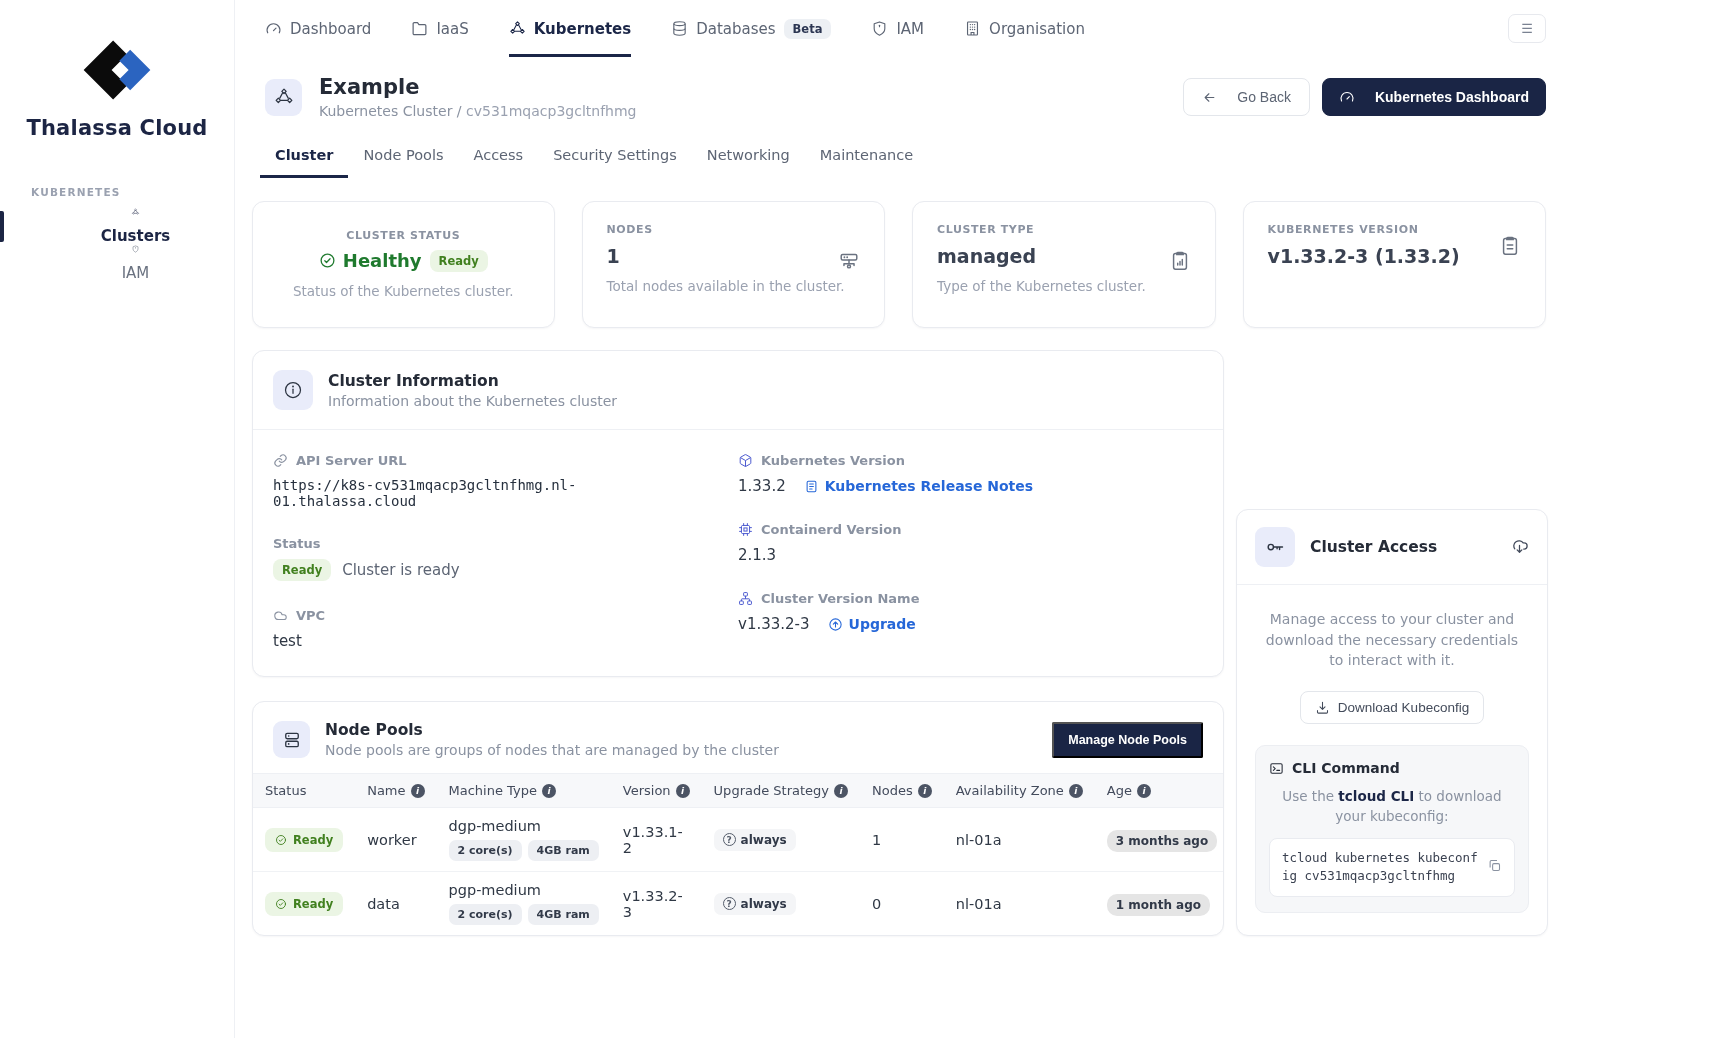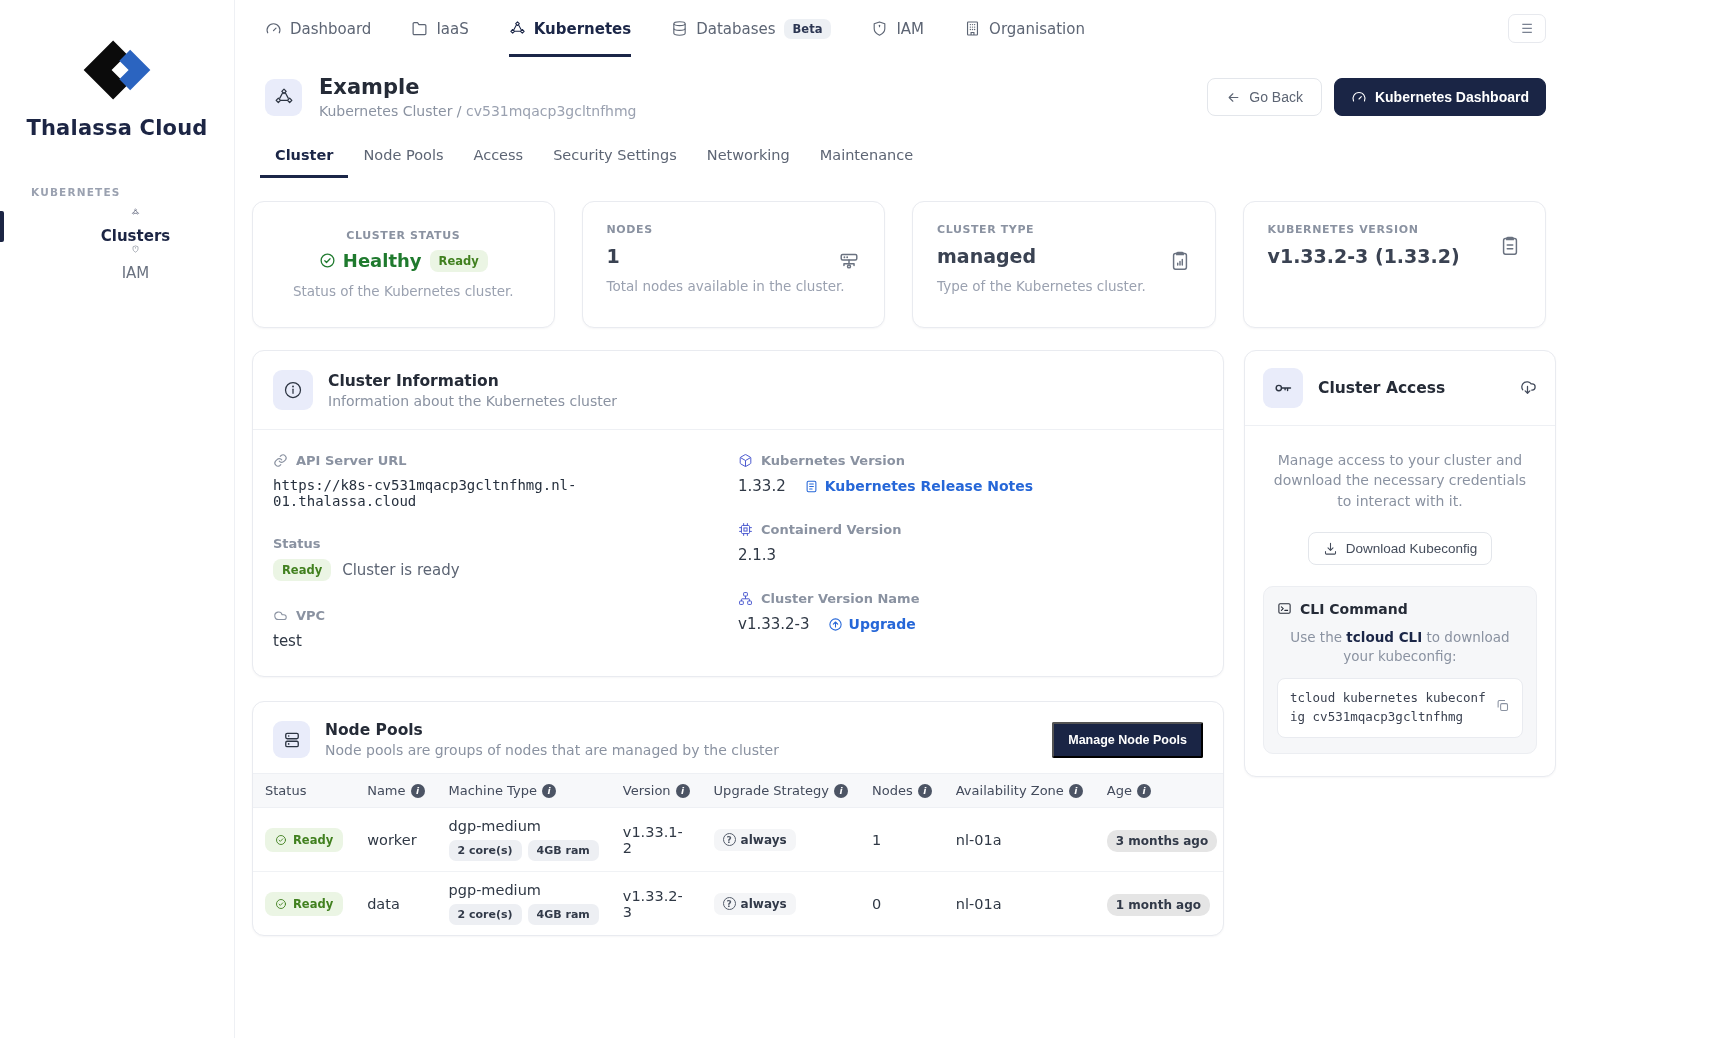--- a/index.html
+++ b/index.html
@@ -31,21 +31,21 @@
 
   
   .page-head { display:flex; align-items:center; margin-top:18px; padding-left:13px; }
   .icon-tile { width:37px; height:37px; border-radius:9px; background:#e9ecfa; color:#2c3442; display:flex; align-items:center; justify-content:center; flex:0 0 auto; }
   .icon-tile svg { width:20px; height:20px; }
   .head-text { margin-left:17px; }
   .page-title { font-size:21px; font-weight:700; color:#252b37; }
   .page-sub { margin-top:4px; font-size:14px; color:#8a92a1; }
   .page-sub .res-id { color:#9aa1b0; }
   .head-actions { margin-left:auto; display:flex; gap:12px; }
-  .btn { display:inline-flex; align-items:flex-end; gap:8px; border-radius:8px; font-size:14px; cursor:pointer; }
+  .btn { display:inline-flex; align-items:flex-end; gap:20px; border-radius:8px; font-size:14px; cursor:pointer; }
   .btn-outline { background:#fff; border:1px solid #e3e6eb; color:#5d6574; padding:10px 18px; }
   .btn-dark { background:#1a2545; border:1px solid #1a2545; color:#fff; padding:10px 16px; font-weight:600; }
   .btn-dark svg { width:16px; height:16px; }
 
   
   .tabs { display:flex; margin-top:16px; padding-left:8px; height:43px; }
   .tab { padding:0 15px; display:flex; align-items:center; font-size:14.5px; color:#5d6574; cursor:pointer; border-bottom:3px solid transparent; }
   .tab.active { color:#1b2647; font-weight:700; border-bottom-color:#1b2647; }
 
   
@@ -56,21 +56,21 @@
   .card-value { margin-top:9px; font-size:19px; font-weight:700; color:#3a4252; }
   .card-desc { margin-top:10px; font-size:13.5px; color:#9aa1b0; line-height:1.4; }
   .card-icon { position:absolute; right:24px; top:50%; transform:translateY(-58%); color:#6a7280; }
   .card-icon svg { width:22px; height:22px; }
   .healthy-row { display:flex; align-items:center; gap:8px; margin-top:8px; }
   .healthy { color:#1f7a2e; font-size:18px; font-weight:700; display:flex; align-items:center; gap:7px; }
   .healthy svg { width:17px; height:17px; }
   .badge-green { background:#ebf5e4; color:#41801f; font-size:11.5px; font-weight:700; padding:4px 9px; border-radius:8px; }
 
   
-  .panels-row { display:flex; gap:20px; margin-top:22px; align-items:flex-start; }
+  .panels-row { display:flex; gap:12px; margin-top:22px; align-items:flex-end; }
   .left-col { width:972px; flex:0 0 972px; }
   .panel { background:#fff; border:1px solid #e9ebf0; border-radius:12px; box-shadow:0 1px 2px rgba(20,30,60,.04); }
   .panel-head { display:flex; align-items:center; padding:19px 20px; }
   .panel-head .icon-tile { width:40px; height:40px; }
   .panel-titles { margin-left:15px; }
   .panel-title { font-size:15.5px; font-weight:700; color:#252b37; }
   .panel-sub { margin-top:3px; font-size:14px; color:#8a92a1; }
   .divider { border-top:1px solid #eef0f4; }
 
   

